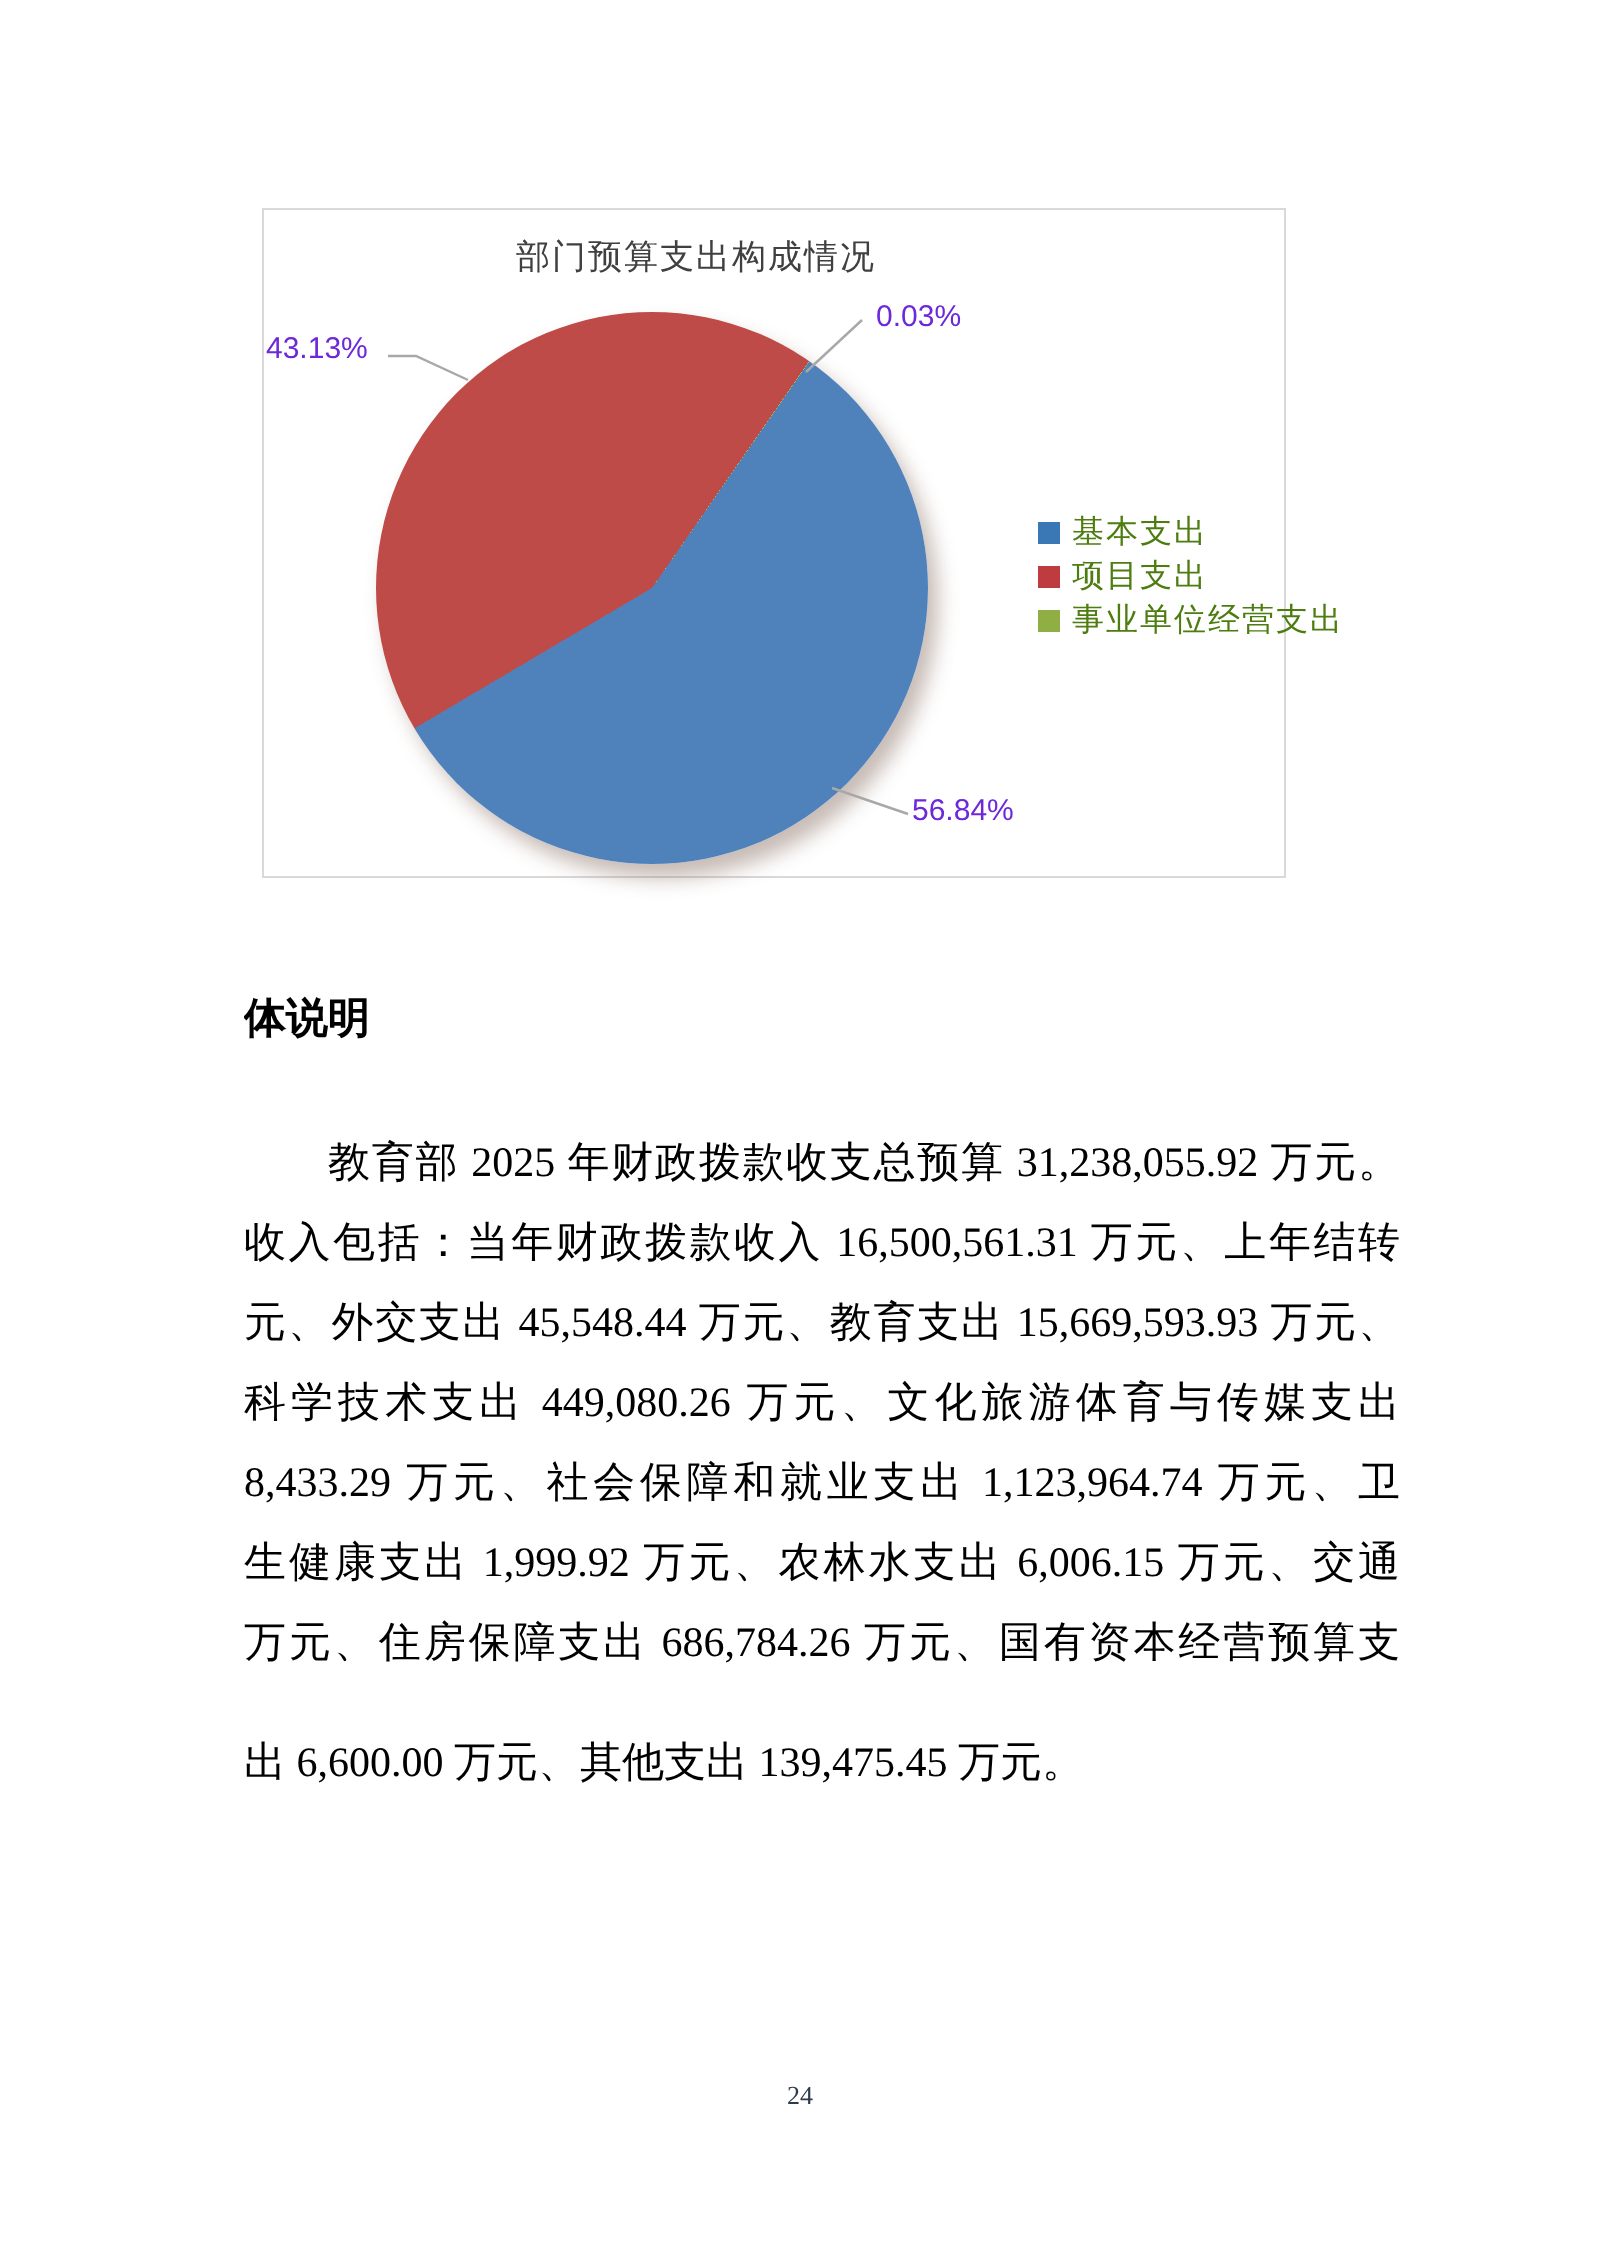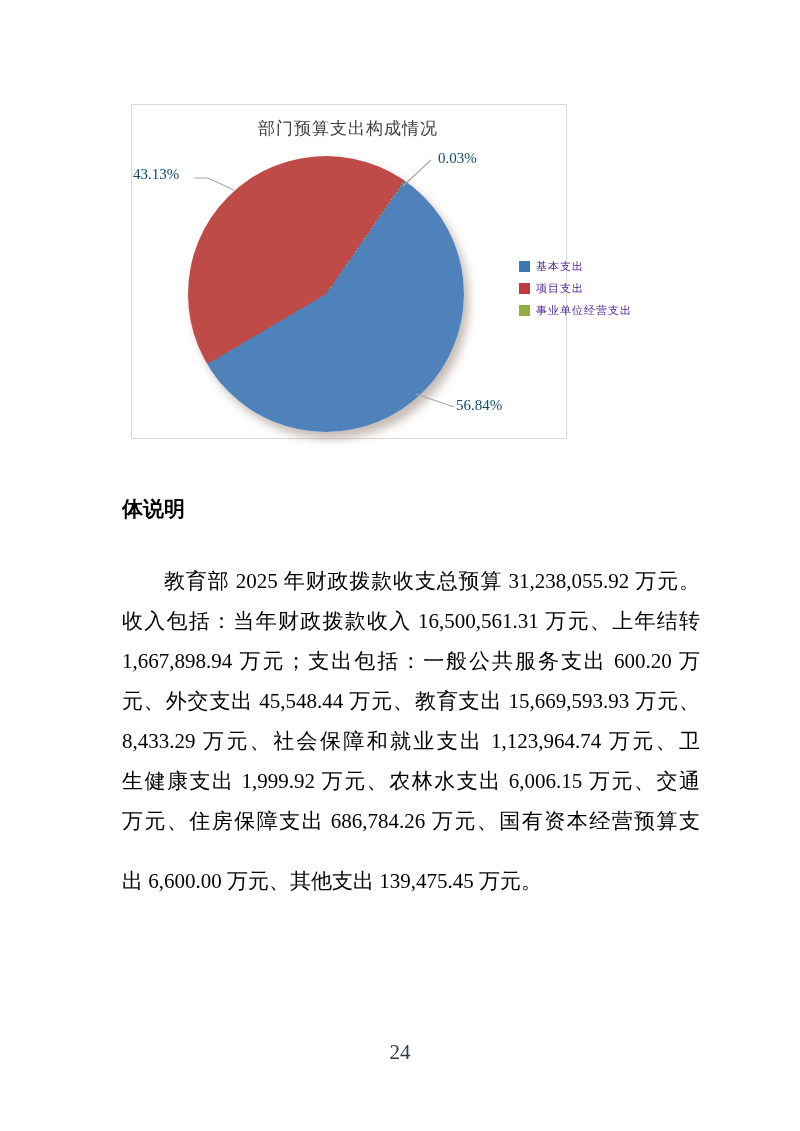--- a/index.html
+++ b/index.html
@@ -9,21 +9,21 @@
     position: relative;
     overflow: hidden;
     font-family: "Liberation Serif", "DejaVu Serif", serif;
     color: #000;
   }
 
   
   .chart-box {
     position: absolute;
     left: 131px; top: 104px;
-    width: 436px; height: 335px;
+    width: 512px; height: 335px;
     background: #ffffff;
     border: 1px solid #d9d9d9;
     box-sizing: border-box;
   }
   .chart-title {
     position: absolute;
     left: 0; top: 12px; width: 432px;
     text-align: center;
     font-size: 17px;
     letter-spacing: 1px;
@@ -36,23 +36,23 @@
     width: 276px; height: 276px;
     border-radius: 50%;
     background: conic-gradient(from 34.8deg,
       #4f81bb 0deg 204.62deg,
       #be4b48 204.62deg 359.89deg,
       #9bbb59 359.89deg 360deg);
     box-shadow: 5px 7px 10px rgba(130, 105, 90, 0.45);
   }
   .pct-label {
     position: absolute;
-    font-family: Liberation Serif, serif;
+    font-family: Liberation Sans, sans-serif;
     font-size: 15px;
-    color: #0c4a6e;
+    color: #6d28d9;
     white-space: nowrap;
   }
   .pct-project   { left: 1px;  top: 61px;  }
   .pct-operating { left: 306px; top: 45px;  }
   .pct-basic     { left: 324px; top: 292px; text-align: center; }
   .leader-svg {
     position: absolute; left: 0; top: 0;
     width: 512px; height: 335px;
     pointer-events: none;
   }
@@ -67,22 +67,22 @@
   }
   .legend-swatch {
     width: 11px; height: 11px;
     margin-right: 6px;
     flex: 0 0 auto;
   }
   .sw-basic     { background: #3a78b5; }
   .sw-project   { background: #be3b40; }
   .sw-operating { background: #8faf44; }
   .legend-label {
-    font-size: 11px;
-    color: #4c1d95;
+    font-size: 16px;
+    color: #4d7c0f;
     letter-spacing: 1px;
     font-family: "Liberation Serif", "DejaVu Serif", serif;
   }
 
   
   .heading-block {
     position: absolute;
     left: 122px; top: 469px;
     width: 578px;
   }
@@ -102,21 +102,21 @@
   }
   .tline.indent { padding-left: 42px; }
   .tline.lastline { text-align: left; text-align-last: left; margin-top: 20px; }
   .heading-block .tline { font-weight: bold; }
 
   .page-number {
     position: absolute;
     left: 0; top: 1040px;
     width: 800px;
     text-align: center;
-    font-size: 21px;
+    font-size: 13px;
     color: #2f3b4c;
     font-family: "Liberation Serif", "DejaVu Serif", serif;
   }
 </style>
 </head>
 <body>
 
 <div class="chart-box">
   <div class="chart-title">部门预算支出构成情况</div>
 
@@ -148,21 +148,21 @@
   </div>
 </div>
 
 <div class="heading-block">
   <div class="tline lastline">体说明</div>
 </div>
 
 <div class="para-block">
   <div class="tline indent">教育部 2025 年财政拨款收支总预算 31,238,055.92 万元。</div>
   <div class="tline">收入包括：当年财政拨款收入 16,500,561.31 万元、上年结转</div>
-  <div class="tline">1,667,898.94 万元；支出包括：一般公共服务支出 600.20 万</div>
   <div class="tline">元、外交支出 45,548.44 万元、教育支出 15,669,593.93 万元、</div>
+  <div class="tline">科学技术支出 449,080.26 万元、文化旅游体育与传媒支出</div>
   <div class="tline">8,433.29 万元、社会保障和就业支出 1,123,964.74 万元、卫</div>
   <div class="tline">生健康支出 1,999.92 万元、农林水支出 6,006.15 万元、交通</div>
   <div class="tline">万元、住房保障支出 686,784.26 万元、国有资本经营预算支</div>
   <div class="tline lastline">出 6,600.00 万元、其他支出 139,475.45 万元。</div>
 </div>
 
 <div class="page-number">24</div>
 
 </body></html>

